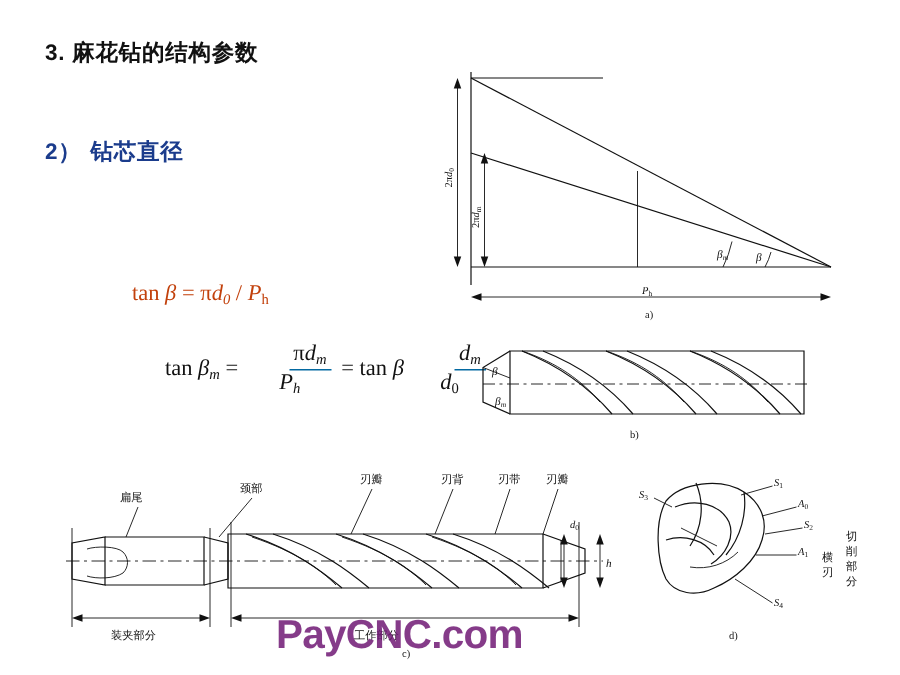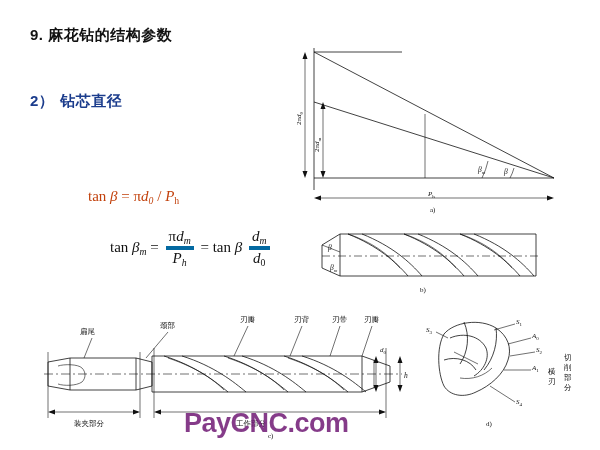--- a/index.html
+++ b/index.html
@@ -30,21 +30,21 @@
     font-family:"Liberation Serif","DejaVu Serif",serif;
     font-size:15px;color:#c2410c;
   }
   .formula2{
     position:absolute;left:88px;top:228px;
     font-family:"Liberation Serif","DejaVu Serif",serif;
     font-size:15px;color:#111;
   }
   .it{font-style:italic;}
   .frac{display:inline-block;vertical-align:middle;text-align:center;margin:0 3px;}
-  .frac .nu{display:block;border-bottom:4px solid #0369a1;padding:0 3px;line-height:1.15;}
+  .frac .nu{display:block;border-bottom:1px solid #0369a1;padding:0 3px;line-height:1.15;margin-left:27px;}
   .frac .de{display:block;padding:0 3px;line-height:1.15;text-align:center;}
   .sub{font-size:.65em;vertical-align:-.3em;}
 
   
   svg{display:block;}
   .ln{stroke:#111;stroke-width:.8;fill:none;}
   .lnt{stroke:#111;stroke-width:.6;fill:none;}
   .lbl{font-family:"Liberation Serif","DejaVu Serif",serif;font-size:7px;fill:#111;}
   .lblc{font-family:"Liberation Sans","DejaVu Sans",sans-serif;font-size:7.5px;fill:#111;}
   .lblit{font-family:"Liberation Serif","DejaVu Serif",serif;font-size:7.5px;fill:#111;font-style:italic;}
@@ -61,21 +61,21 @@
     font-size:27px;font-weight:bold;
     color:#701a75;opacity:.85;letter-spacing:-.5px;
     font-family:"Liberation Sans","DejaVu Sans",sans-serif;
   }
 </style>
 </head>
 <body>
 
 <div class="slide">
 
-  <div class="title">9. 麻花钻的结构参数</div>
+  <div class="title">3. 麻花钻的结构参数</div>
 
   <div class="bullets">
     <div class="bullet">
       <span class="num">2）</span><span>钻芯直径</span>
     </div>
   </div>
 
   <div class="formula1">
     tan&nbsp;<span class="it">β</span>&nbsp;=&nbsp;π<span class="it">d</span><span class="sub it">0</span>&nbsp;/&nbsp;<span class="it">P</span><span class="sub">h</span>
   </div>

